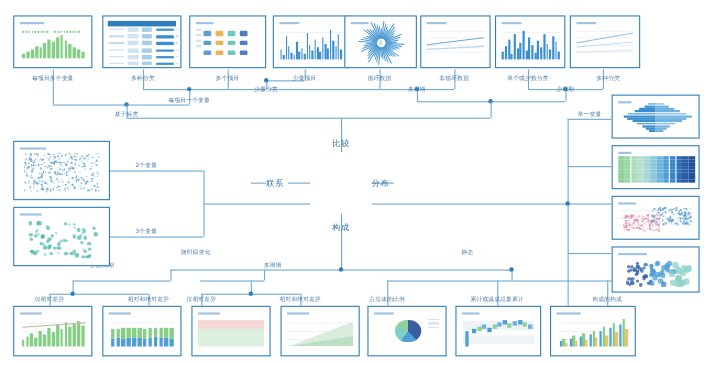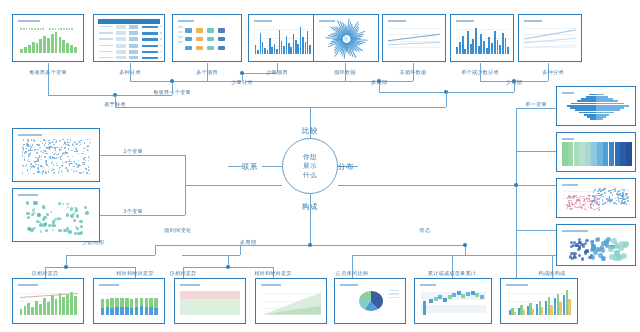--- a/index.html
+++ b/index.html
@@ -167,23 +167,20 @@
   <div class="lbl c" style="left:352px;top:270px;">占总体的比例</div>
   <div class="lbl c" style="left:452px;top:270px;">累计或减成总量累计</div>
   <div class="lbl c" style="left:552px;top:270px;">构成的构成</div>
 
   <div class="v" style="left:310px;top:120px;height:18px;"></div>
   <div class="v" style="left:310px;top:194px;height:20px;"></div>
   <div class="h" style="left:262px;top:166px;width:20px;"></div>
   <div class="h" style="left:338px;top:166px;width:20px;"></div>
   <div class="h" style="left:228px;top:166px;width:14px;"></div>
 
-  <div id="hub">
-    <span><span>你想</span><br><span>展示</span><br><span>什么</span></span>
-  </div>
 
   <div class="branch" style="left:310px;top:126px;transform:translateX(-50%);">比较</div>
   <div class="branch" style="left:242px;top:162px;">联系</div>
   <div class="branch" style="left:338px;top:162px;">分布</div>
   <div class="branch" style="left:310px;top:202px;transform:translateX(-50%);">构成</div>
 
   <div class="card" style="left:12px;top:14px;width:72px;height:48px;">
     <div class="inner" id="c1">
         <div style="position: absolute; left: 3px; top: 3px; width: 22px; height: 2px; background: rgb(159, 196, 227);"></div>
         <div style="position: absolute; left: 8%; top: 26%; width: 1.6px; height: 1.6px; border-radius: 50%; background: rgb(143, 208, 143);"></div>

